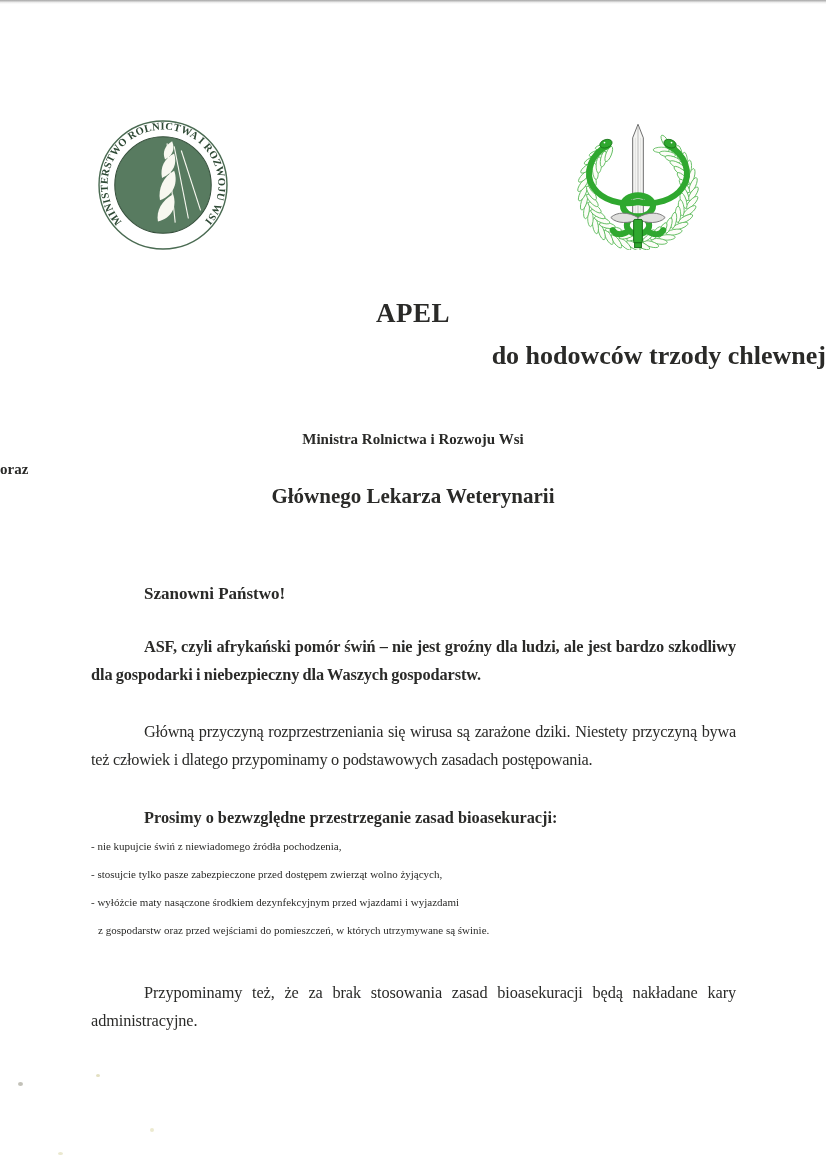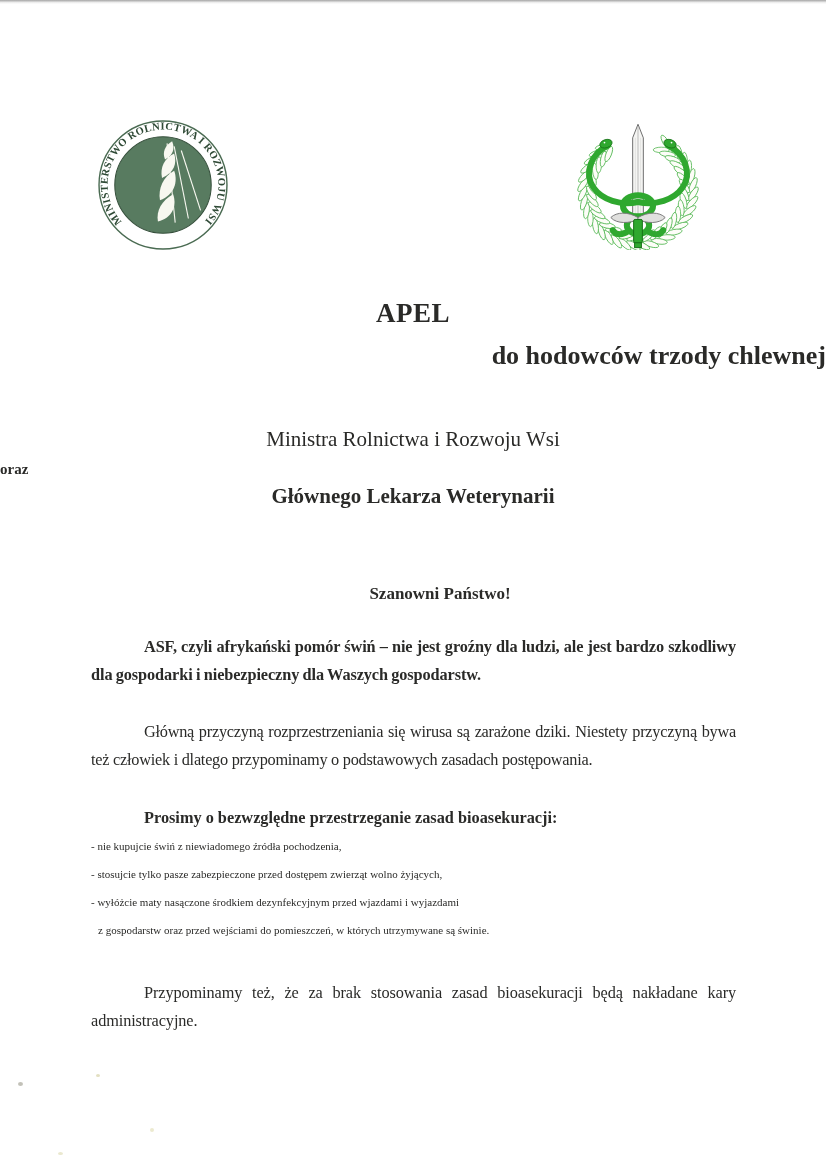--- a/index.html
+++ b/index.html
@@ -28,27 +28,27 @@
   .logo svg{display:block;width:100%;height:100%;}
 
   .title-1{
     margin:47px 0 0;text-align:center;
     font-size:27px;line-height:26px;font-weight:bold;letter-spacing:.5px;
   }
   .title-2{
     margin:16px 0 0;text-align:right;
     font-size:26px;line-height:28px;font-weight:bold;
   }
-  .subtitle-1{margin:57px 0 0;text-align:center;font-size:21px;line-height:24px;font-weight:normal;}
+  .subtitle-1{margin:57px 0 0;text-align:center;font-size:15px;line-height:24px;font-weight:bold;}
   .subtitle-oraz{margin:10px 0 0;font-size:15px;line-height:16px;font-weight:bold;}
   .subtitle-2{margin:7px 0 0;text-align:center;font-size:21px;line-height:24px;font-weight:bold;}
 
   .doc{width:645px;margin:0 90px 0 91px;}
   .doc p{margin:0;}
-  .salutation{margin-top:74px !important;font-size:17px;line-height:24px;font-weight:bold;text-indent:53px;text-align:center;}
+  .salutation{margin-top:74px !important;font-size:17px;line-height:24px;font-weight:bold;text-indent:53px;}
   .body-par{font-size:16.3px;line-height:28px;text-indent:53px;text-align:justify;}
   .p-asf{margin-top:27px !important;font-weight:bold;word-spacing:-0.6px;letter-spacing:-0.1px;}
   .p-cause{margin-top:29px !important;letter-spacing:-0.25px;}
   .p-heading{margin-top:30px !important;font-size:16.3px;line-height:28px;font-weight:bold;text-indent:53px;text-align:left;}
   .bio-list{list-style:none;margin:0;padding:0;}
   .bio-list li{
     font-size:11px;line-height:28px;
     padding-left:7px;text-indent:-7px;
     white-space:pre-line;
   }

